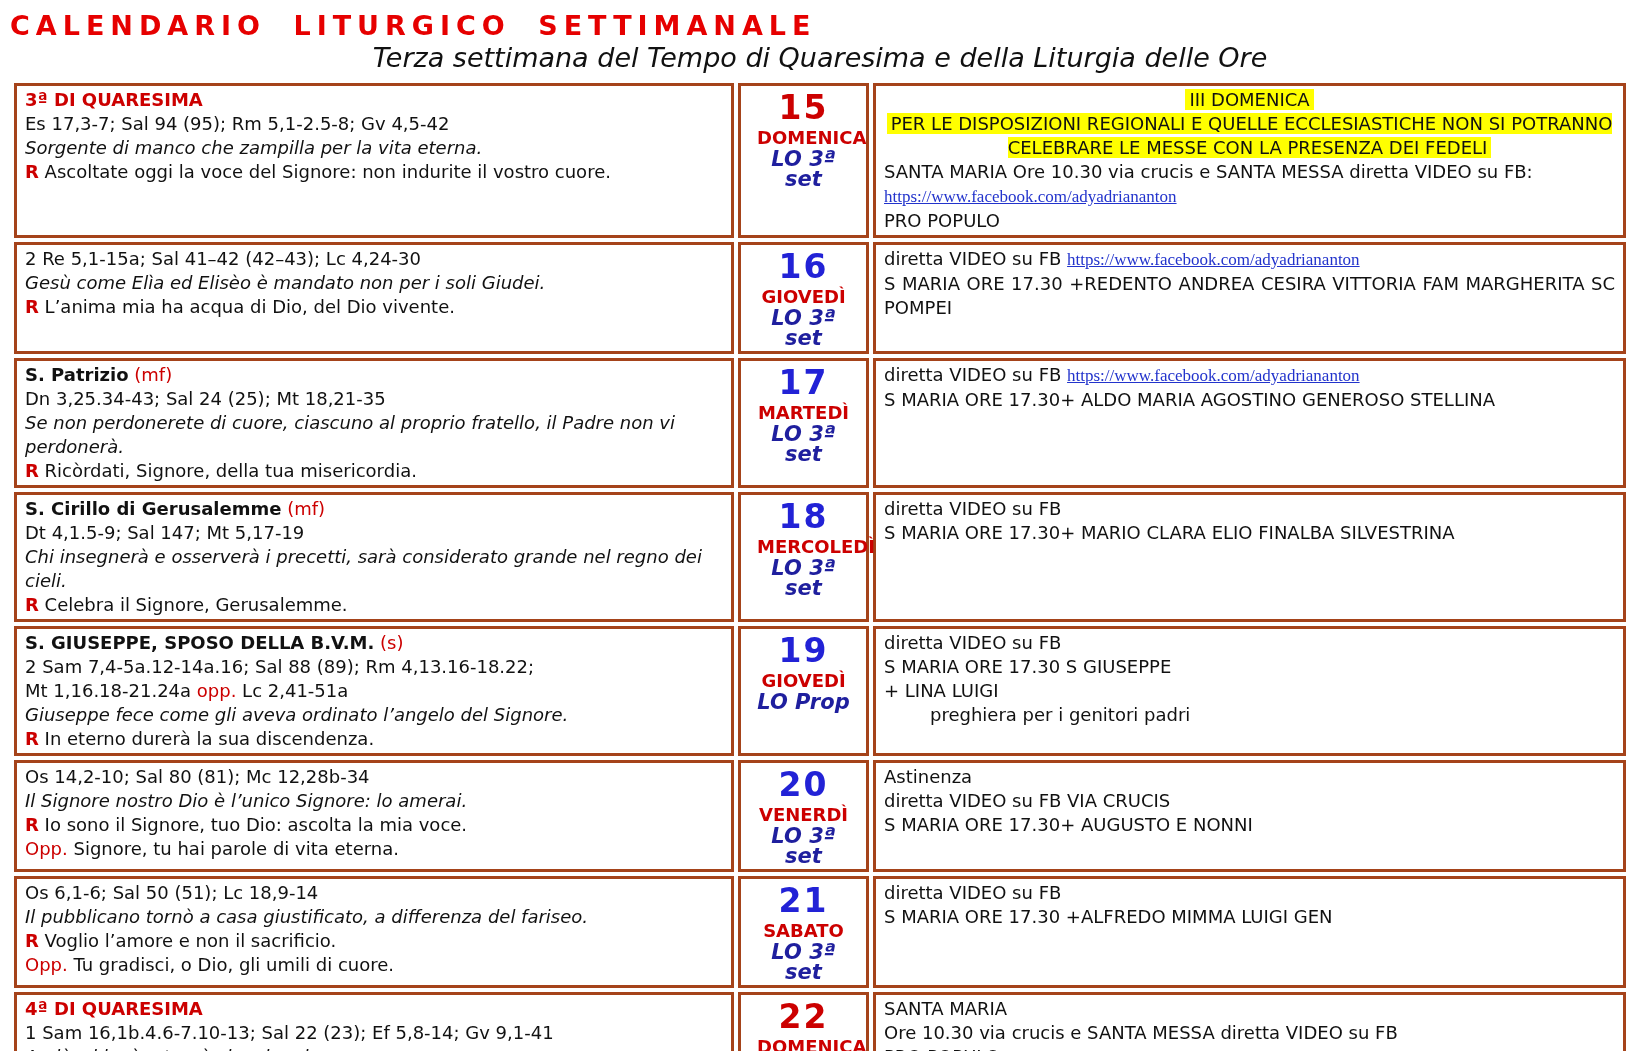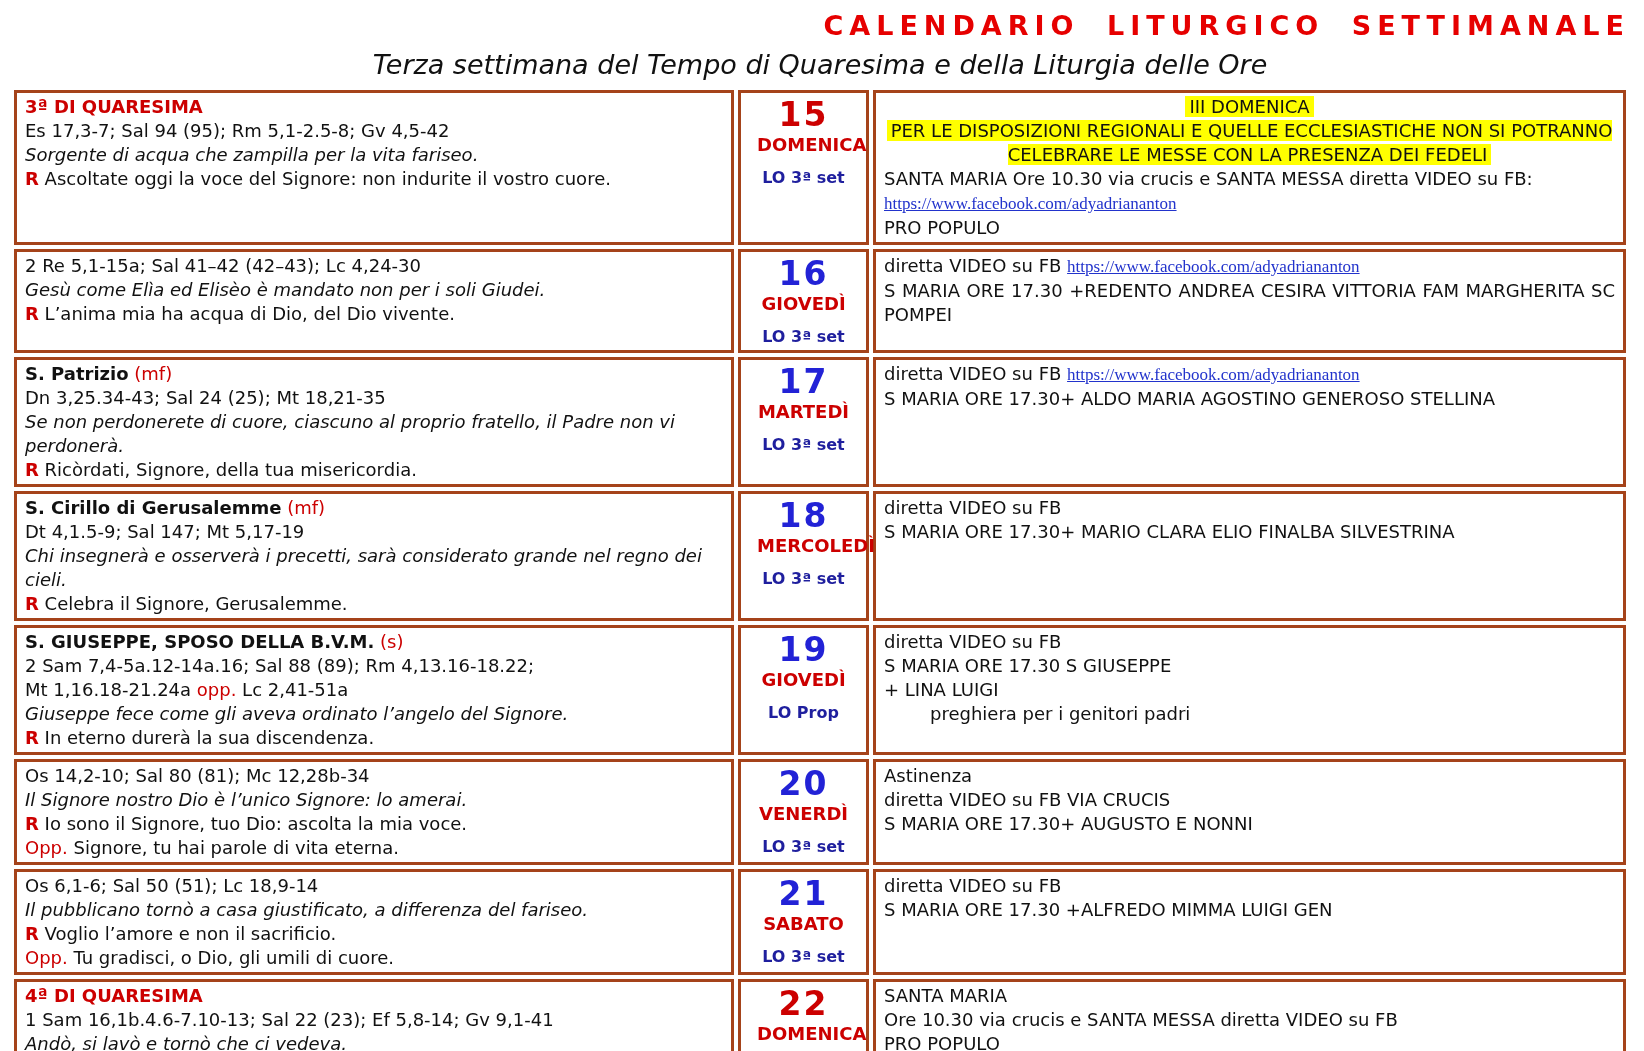--- a/index.html
+++ b/index.html
@@ -12,22 +12,22 @@
     --hl:#ffff00;
   }
   *{box-sizing:border-box;}
   html,body{margin:0;padding:0;}
   body{
     width:1644px;height:1051px;overflow:hidden;background:#ffffff;
     font-family:"DejaVu Sans","Liberation Sans",sans-serif;color:#111111;
   }
   .page{padding:4px 14px 0 10px;}
   .title{
-    text-align:right;color:var(--title-red);font-weight:bold;
-    font-size:27px;letter-spacing:6px;word-spacing:12px;margin:6px 0 8px 0;
+    text-align:left;color:var(--title-red);font-weight:bold;
+    font-size:27px;letter-spacing:6px;word-spacing:12px;margin:6px 0 1px 0;
   }
   .subtitle{
     text-align:center;font-style:italic;font-size:27px;color:#111;margin:0 0 6px 0;
   }
   table.cal{
     width:1620px;border-collapse:separate;border-spacing:4px;table-layout:fixed;
   }
   td{border:3px solid var(--border);vertical-align:top;background:#fff;}
   td.left-cell{width:720px;padding:2px 8px 2px 8px;font-size:18px;line-height:24px;}
   td.date-cell{width:131px;text-align:center;padding:3px 16px;}
@@ -43,36 +43,36 @@
   .seg-R{color:var(--red);font-weight:bold;}
   .seg-hl{background:var(--hl);padding:0 4px;}
   a.seg-link{
     font-family:"Liberation Serif","DejaVu Serif",serif;
     font-size:17px;color:var(--link);text-decoration:underline;cursor:pointer;
   }
   .day-num{font-size:33px;font-weight:bold;line-height:38px;letter-spacing:2px;}
   .num-red{color:var(--red);}
   .num-blue{color:var(--day-blue);}
   .day-name{font-size:18px;font-weight:bold;color:var(--red);line-height:22px;}
-  .day-lo{font-size:16px;font-weight:bold;color:var(--lo-navy);margin-top:12px;line-height:20px;}
+  .day-lo{font-size:21px;font-weight:bold;color:var(--lo-navy);line-height:20px;font-style:italic;}
 </style>
 </head>
 <body>
 
 <div class="page">
   <div class="title">CALENDARIO LITURGICO SETTIMANALE</div>
   <div class="subtitle">Terza settimana del Tempo di Quaresima e della Liturgia delle Ore</div>
 
   <table class="cal">
     <tbody id="calendar-body">
         <tr style="height: 146px;">
           <td class="left-cell">
             <div class="line"><span class="seg-hred">3ª DI QUARESIMA</span></div>
             <div class="line"><span class="seg-n">Es 17,3-7; Sal 94 (95); Rm 5,1-2.5-8; Gv 4,5-42</span></div>
-            <div class="line"><span class="seg-i">Sorgente di acqua che zampilla per la vita fariseo.</span></div>
+            <div class="line"><span class="seg-i">Sorgente di manco che zampilla per la vita eterna.</span></div>
             <div class="line"><span class="seg-R">R</span><span class="seg-n"> Ascoltate oggi la voce del Signore: non indurite il vostro cuore.</span></div>
           </td>
           <td class="date-cell">
             <div class="day-num num-red">15</div>
             <div class="day-name">DOMENICA</div>
             <div class="day-lo">LO 3ª set</div>
           </td>
           <td class="right-cell">
             <div class="line line-center"><span class="seg-hl">III DOMENICA</span></div>
             <div class="line line-center"><span class="seg-hl">PER LE DISPOSIZIONI REGIONALI E QUELLE ECCLESIASTICHE NON SI POTRANNO CELEBRARE LE MESSE CON LA PRESENZA DEI FEDELI</span></div>

